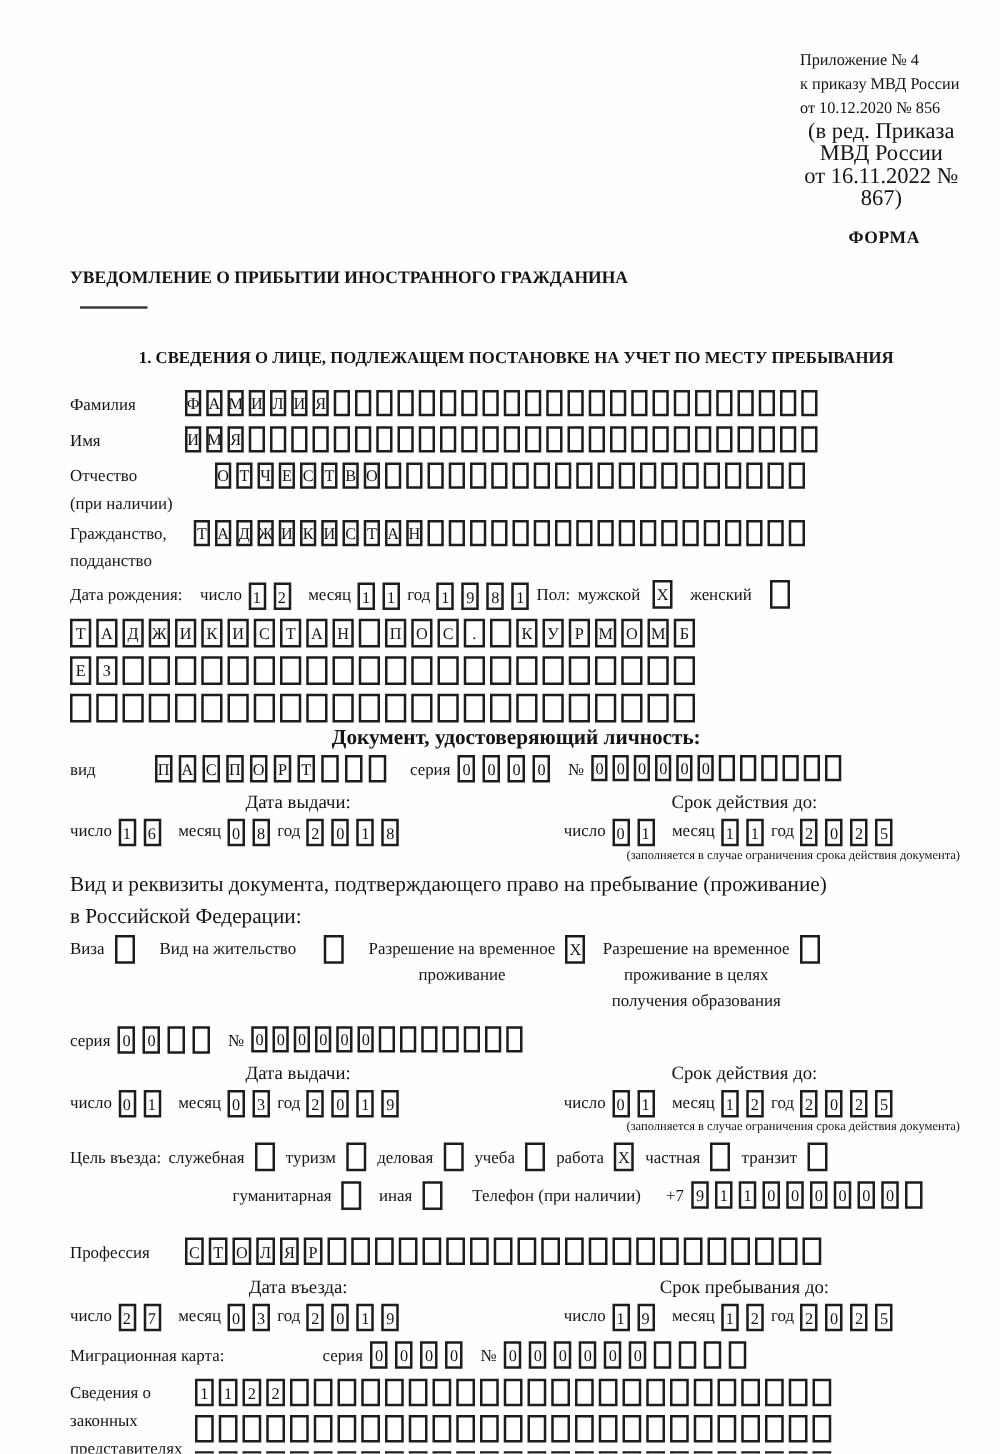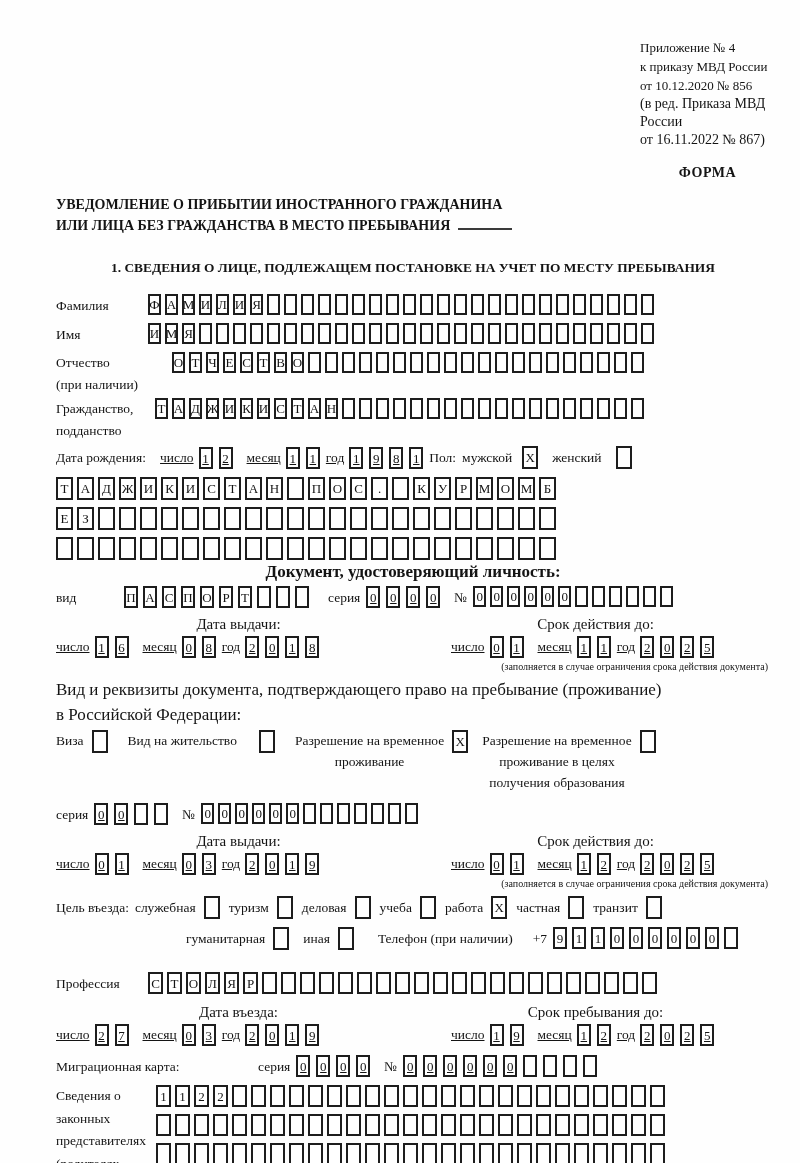--- a/index.html
+++ b/index.html
@@ -4,21 +4,21 @@
 <style>
   * { box-sizing: border-box; margin: 0; padding: 0; }
   html,body { background:#ffffff; }
   body { font-family:"Liberation Serif", serif; color:#141414; }
   .page {
     width:800px; height:1163px; background:#fefefe; position:relative;
     padding:38px 30px 16px 56px; overflow:hidden;
   }
   
   .ref-block { margin-left:584px; font-size:13px; line-height:19px; }
-  .ref-block .small { font-size:14px; line-height:18px; }
+  .ref-block .small { font-size:18px; line-height:18px;text-align:center; }
   .forma { text-align:right; padding-right:34px; font-weight:bold; font-size:14px; margin-top:16px; letter-spacing:.5px; }
   .title { text-align:left; font-weight:bold; font-size:14px; line-height:21px; margin-top:13px; }
   .tline { display:inline-block; width:54px; border-bottom:2.2px solid #3a3a3a; height:12px; margin-left:8px; }
   .section-h { text-align:center; font-weight:bold; font-size:13.4px; margin-top:24px; margin-bottom:18px; }
 
   
   .frow { display:flex; align-items:flex-start; margin-bottom:5px; font-size:13.5px; }
   .lbl { line-height:24px; flex-shrink:0; }
   .lbl2 { line-height:22px; flex-shrink:0; }
   .bxs { display:inline-flex; flex-wrap:nowrap; align-items:flex-start; }
@@ -41,21 +41,21 @@
   .w-prof { width:92px; }
 
   .inl { display:inline-block; margin-right:6px; line-height:24px; }
   .gap8 { margin-left:8px; } .gap14 { margin-left:14px; } .gap20 { margin-left:20px; }
 
   
   .dhead { display:flex; font-size:15px; margin-bottom:2px; }
   .dhead .h1 { width:365px; text-align:center; }
   .dhead .h2 { flex:1; text-align:center; }
   .drow { display:flex; font-size:13.5px; margin-bottom:2px; }
-  .dategrp { display:flex; align-items:center;text-decoration:underline; }
+  .dategrp { display:flex; align-items:flex-end; }
   .dategrp .dl { line-height:24px; margin-right:5px; }
   .dcol1 { width:365px; }
   .dcol2 { flex:1; padding-left:30px; }
   .note { text-align:right; font-size:10px; margin-bottom:7px; padding-right:2px; }
 
   .plain { font-size:17px; line-height:22px; margin-bottom:3px; }
   .permits { display:flex; align-items:flex-start; font-size:13.5px; margin-top:4px; margin-bottom:10px; }
   .permit { display:flex; align-items:flex-start; }
   .permit .plbl { text-align:center; line-height:21px; }
   .purpose-row { display:flex; align-items:flex-start; font-size:13.5px; margin-bottom:7px; }
@@ -77,21 +77,21 @@
     <div>от 10.12.2020 № 856</div>
     <div class="small">(в ред. Приказа МВД России</div>
     <div class="small">от 16.11.2022 № 867)</div>
   </div>
 
   <div class="forma">ФОРМА</div>
 
   <div class="title">
     <div>УВЕДОМЛЕНИЕ О ПРИБЫТИИ ИНОСТРАННОГО ГРАЖДАНИНА</div>
     <div>
-      <span>ИЛИ ЛИЦА БЕЗ ГРАЖДАНСТВА В МЕСТО ПРЕБЫВАНИЯ</span><span class="tline"></span>
+      <span class="tline"></span>
     </div>
   </div>
 
   <div class="section-h">1. СВЕДЕНИЯ О ЛИЦЕ, ПОДЛЕЖАЩЕМ ПОСТАНОВКЕ НА УЧЕТ ПО МЕСТУ ПРЕБЫВАНИЯ</div>
 
   <div class="frow">
     <span class="lbl w-surname">Фамилия</span>
     <span class="bxs">
         <span class="bx">Ф</span>
         <span class="bx">А</span>

